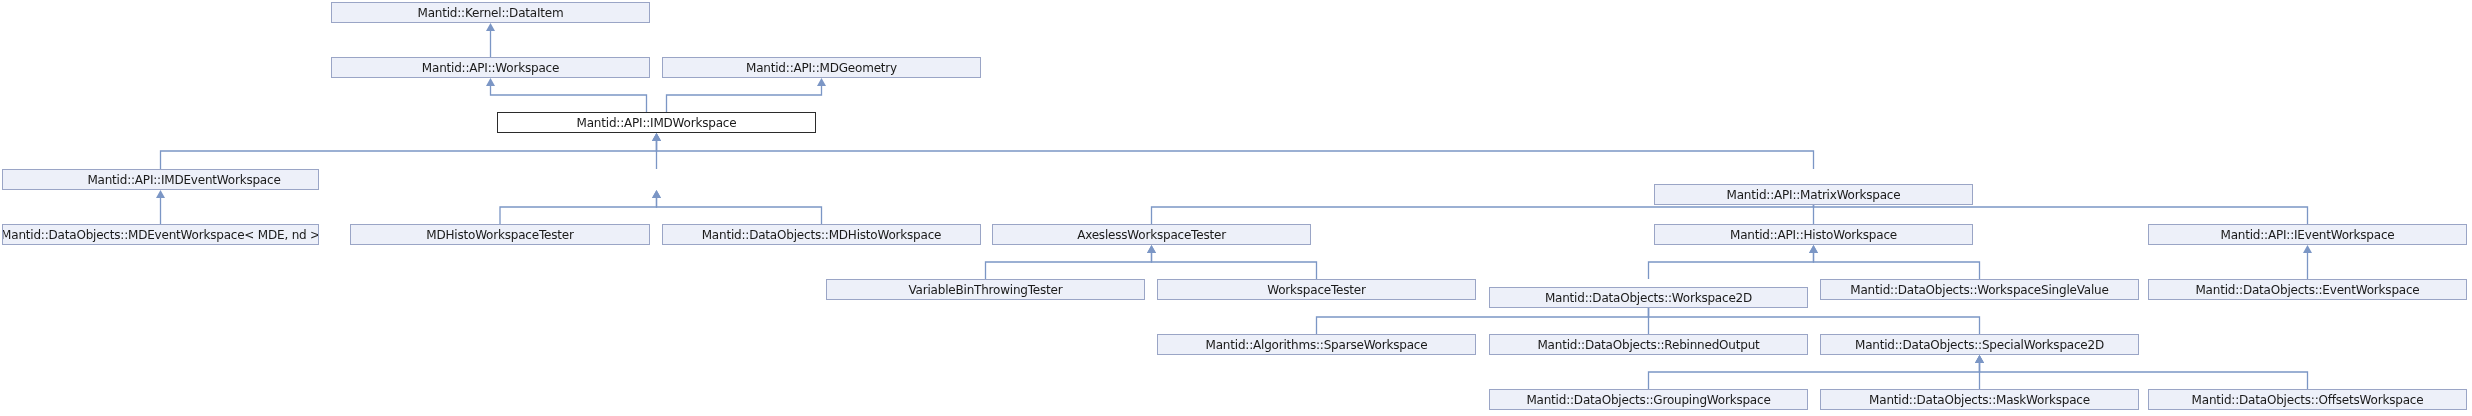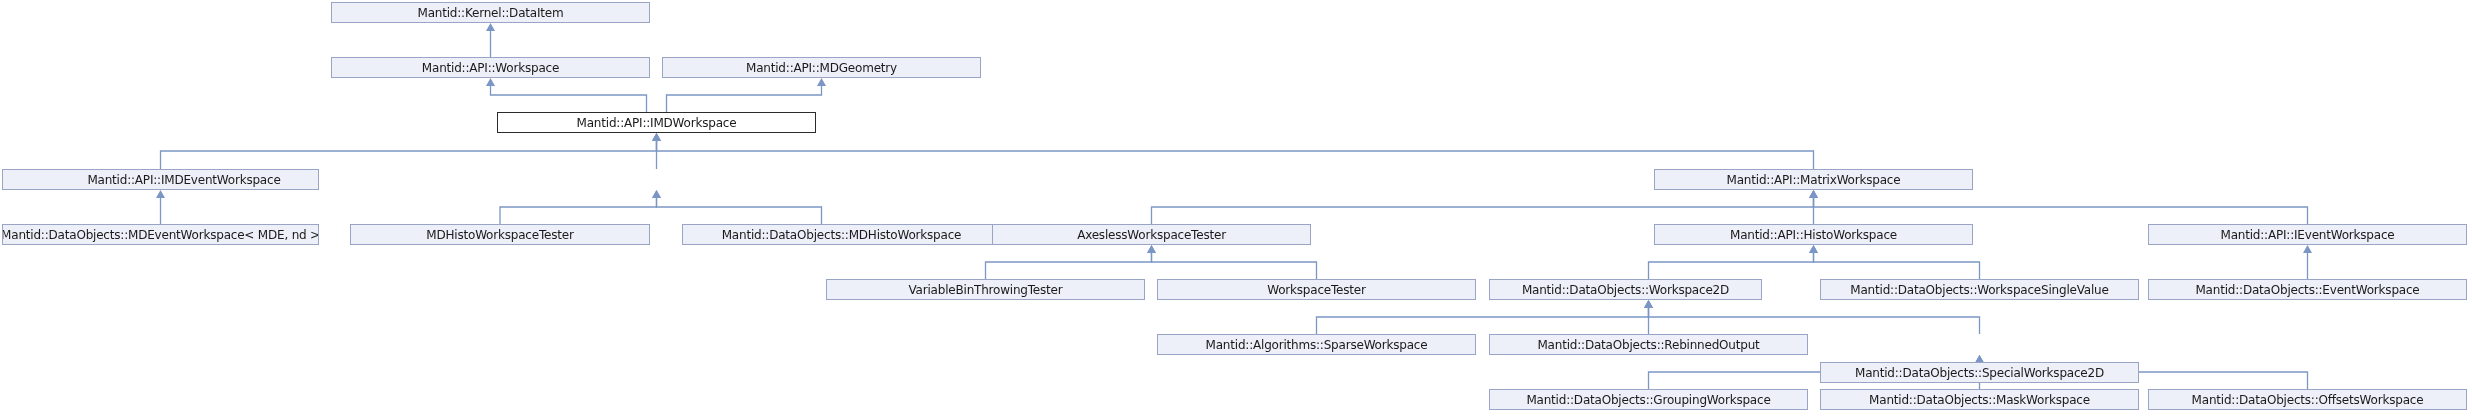--- a/index.html
+++ b/index.html
@@ -120,63 +120,63 @@
       </div>
       <div class="node" style="left: 662px; top: 57px; width: 319px; height: 21px;">
         <span class="node-label">Mantid::API::MDGeometry</span>
       </div>
       <div class="node current" style="left: 497px; top: 112px; width: 319px; height: 21px;">
         <span class="node-label">Mantid::API::IMDWorkspace</span>
       </div>
       <div class="node" style="left: 2px; top: 169px; width: 317px; height: 21px; padding-left: 47px;">
         <span class="node-label">Mantid::API::IMDEventWorkspace</span>
       </div>
-      <div class="node" style="left: 1654px; top: 169px; width: 319px; height: 21px;">
+      <div class="node" style="left: 1654px; top: 184px; width: 319px; height: 21px;">
         <span class="node-label">Mantid::API::MatrixWorkspace</span>
       </div>
       <div class="node" style="left: 2px; top: 224px; width: 317px; height: 21px;">
         <span class="node-label">Mantid::DataObjects::MDEventWorkspace&lt; MDE, nd &gt;</span>
       </div>
       <div class="node" style="left: 350px; top: 224px; width: 300px; height: 21px;">
         <span class="node-label">MDHistoWorkspaceTester</span>
       </div>
-      <div class="node" style="left: 662px; top: 224px; width: 319px; height: 21px; margin-left: 20px;">
+      <div class="node" style="left: 662px; top: 224px; width: 319px; height: 21px;">
         <span class="node-label">Mantid::DataObjects::MDHistoWorkspace</span>
       </div>
       <div class="node" style="left: 992px; top: 224px; width: 319px; height: 21px;">
         <span class="node-label">AxeslessWorkspaceTester</span>
       </div>
       <div class="node" style="left: 1654px; top: 224px; width: 319px; height: 21px;">
         <span class="node-label">Mantid::API::HistoWorkspace</span>
       </div>
       <div class="node" style="left: 2148px; top: 224px; width: 319px; height: 21px;">
         <span class="node-label">Mantid::API::IEventWorkspace</span>
       </div>
       <div class="node" style="left: 826px; top: 279px; width: 319px; height: 21px;">
         <span class="node-label">VariableBinThrowingTester</span>
       </div>
       <div class="node" style="left: 1157px; top: 279px; width: 319px; height: 21px;">
         <span class="node-label">WorkspaceTester</span>
       </div>
-      <div class="node" style="left: 1489px; top: 279px; width: 273px; height: 21px;">
+      <div class="node" style="left: 1489px; top: 287px; width: 319px; height: 21px;">
         <span class="node-label">Mantid::DataObjects::Workspace2D</span>
       </div>
       <div class="node" style="left: 1820px; top: 279px; width: 319px; height: 21px;">
         <span class="node-label">Mantid::DataObjects::WorkspaceSingleValue</span>
       </div>
       <div class="node" style="left: 2148px; top: 279px; width: 319px; height: 21px;">
         <span class="node-label">Mantid::DataObjects::EventWorkspace</span>
       </div>
       <div class="node" style="left: 1489px; top: 334px; width: 319px; height: 21px;">
         <span class="node-label">Mantid::DataObjects::RebinnedOutput</span>
       </div>
       <div class="node" style="left: 1157px; top: 334px; width: 319px; height: 21px;">
         <span class="node-label">Mantid::Algorithms::SparseWorkspace</span>
       </div>
-      <div class="node" style="left: 1820px; top: 334px; width: 319px; height: 21px; margin-top: 28px;">
+      <div class="node" style="left: 1820px; top: 334px; width: 319px; height: 21px;">
         <span class="node-label">Mantid::DataObjects::SpecialWorkspace2D</span>
       </div>
       <div class="node" style="left: 1489px; top: 389px; width: 319px; height: 21px;">
         <span class="node-label">Mantid::DataObjects::GroupingWorkspace</span>
       </div>
       <div class="node" style="left: 1820px; top: 389px; width: 319px; height: 21px;">
         <span class="node-label">Mantid::DataObjects::MaskWorkspace</span>
       </div>
       <div class="node" style="left: 2148px; top: 389px; width: 319px; height: 21px;">
         <span class="node-label">Mantid::DataObjects::OffsetsWorkspace</span>

